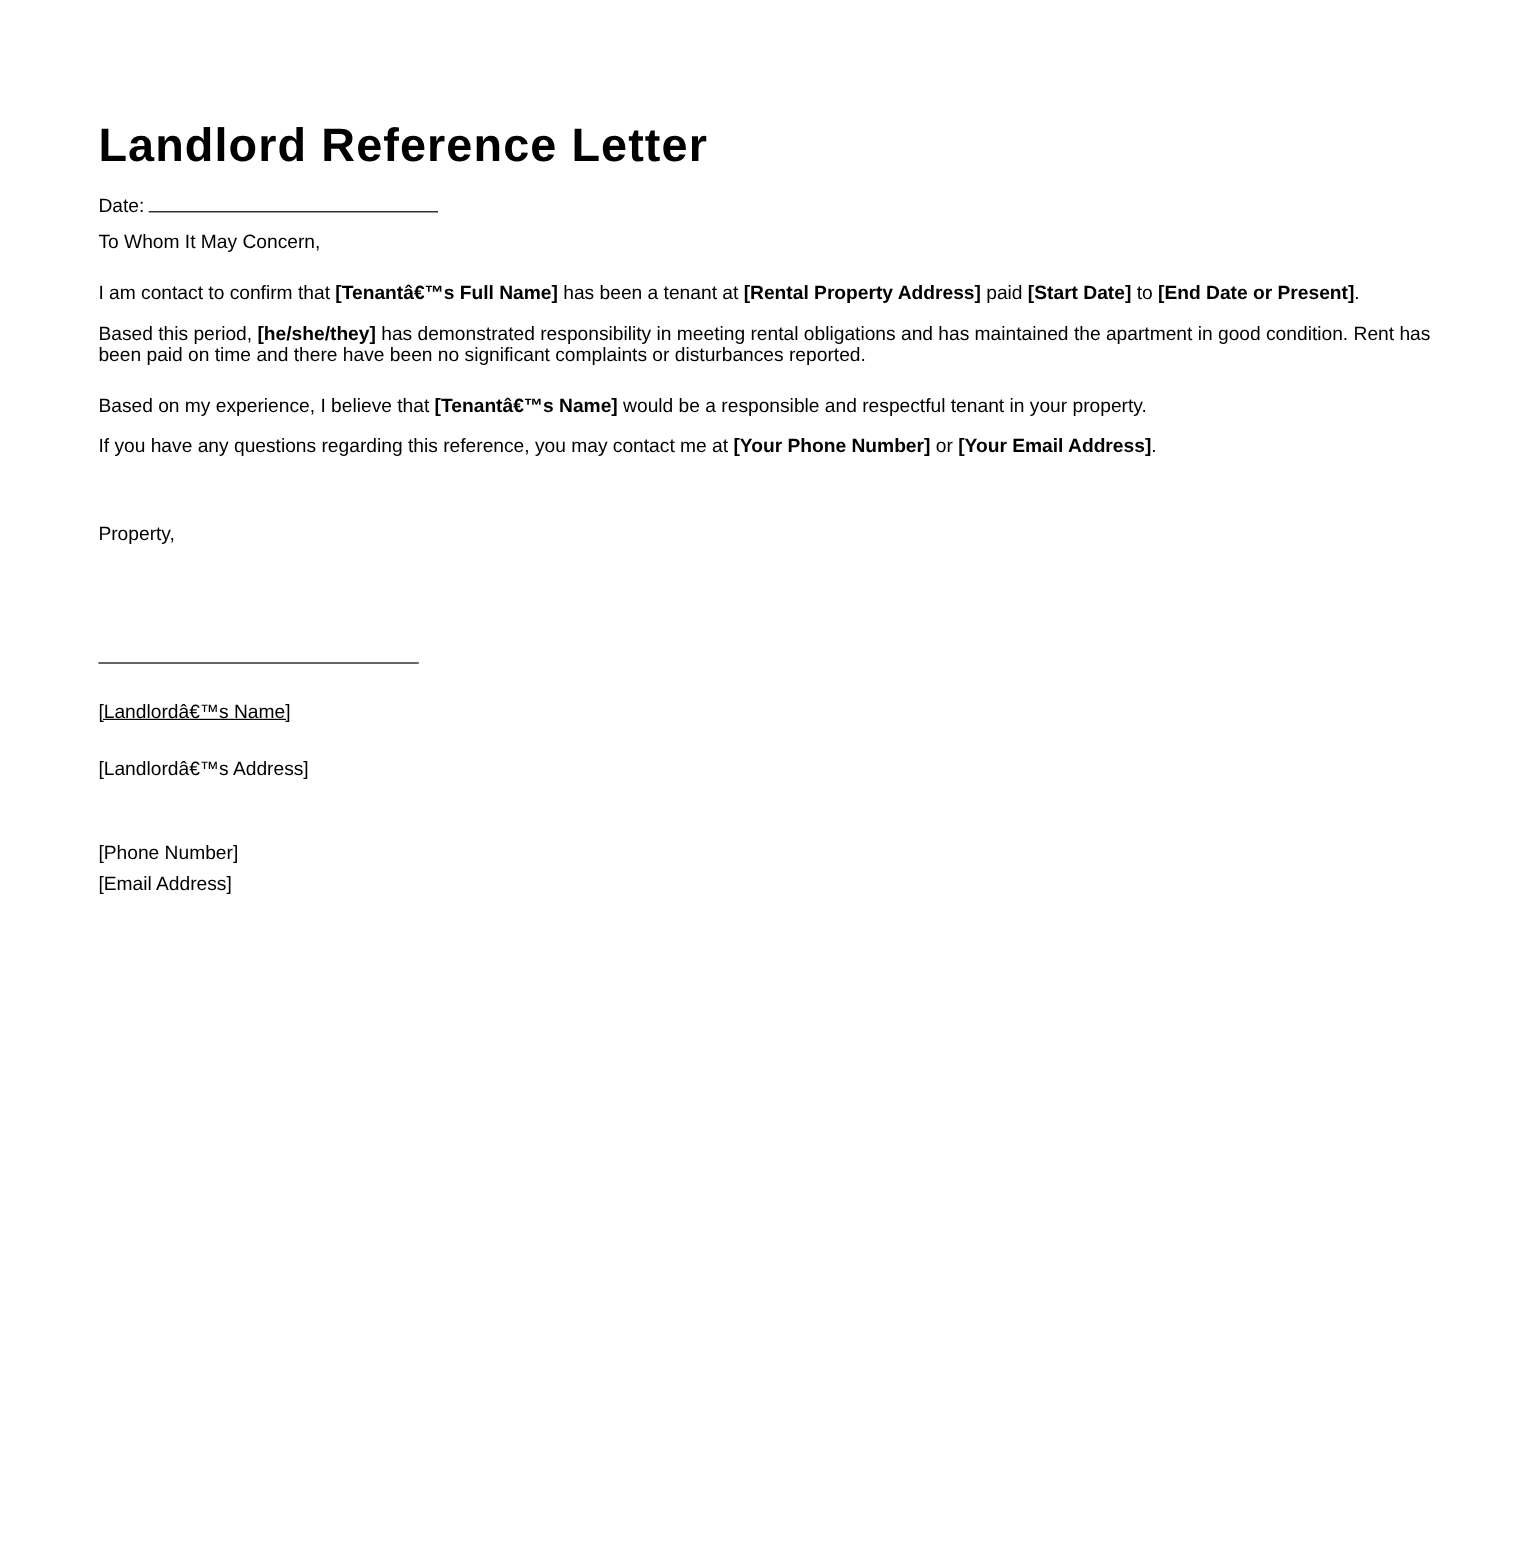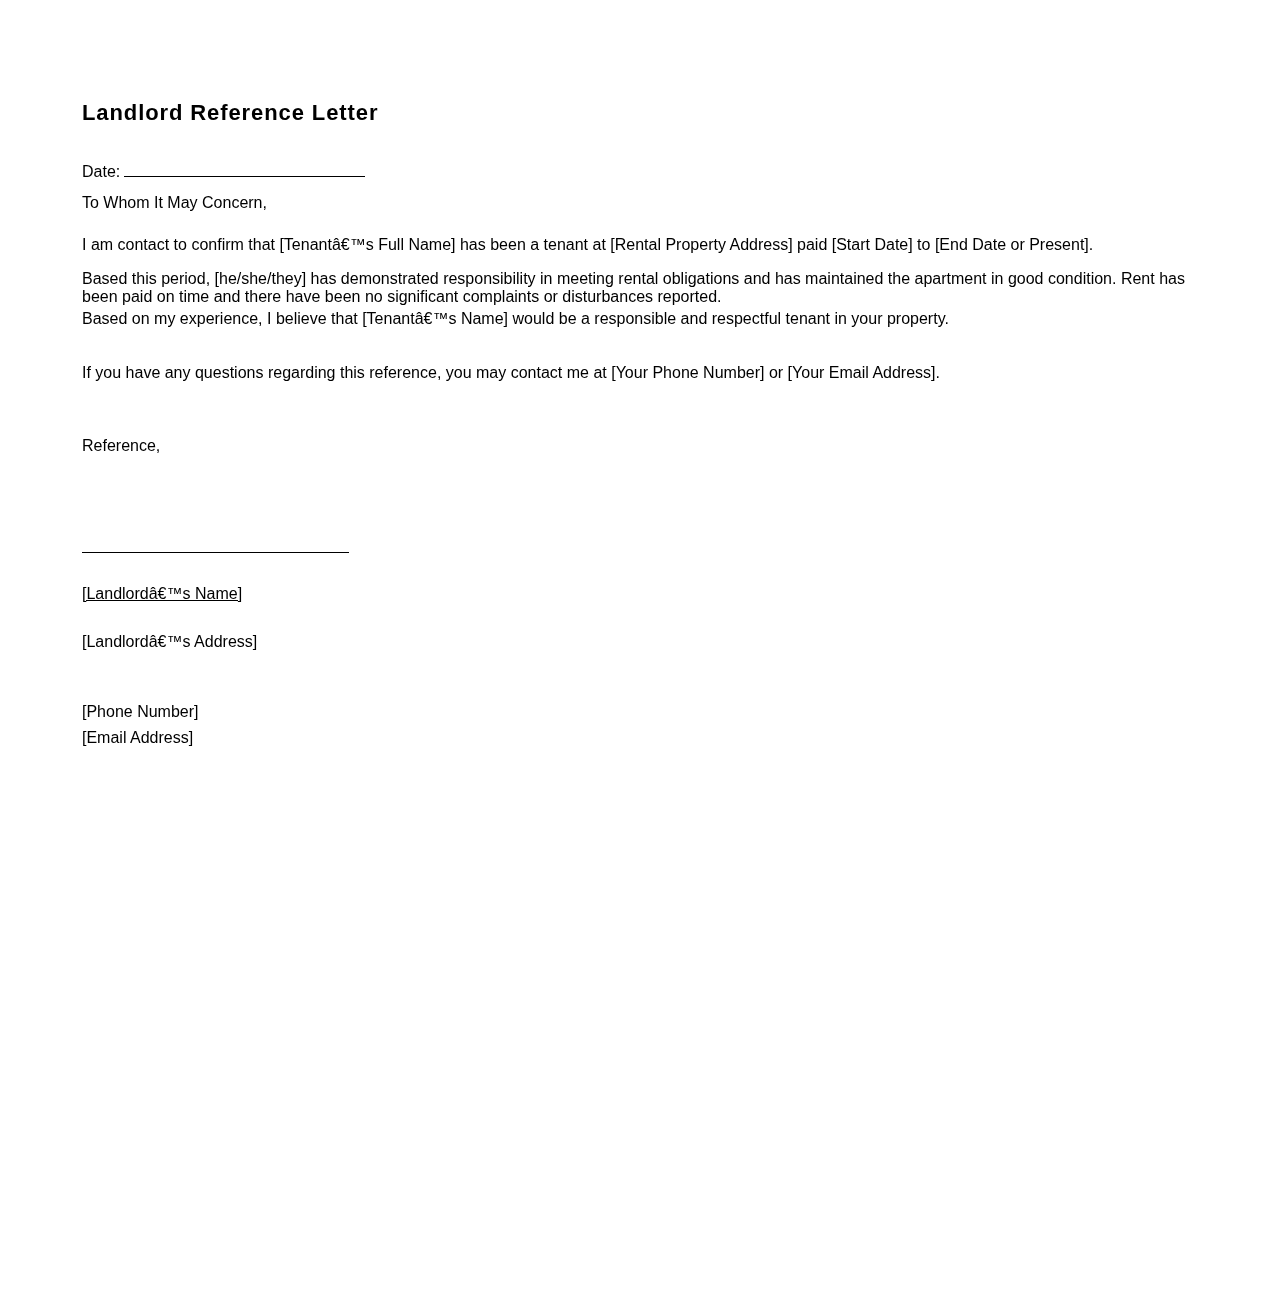--- a/index.html
+++ b/index.html
@@ -4,25 +4,25 @@
 <style>
   html, body { margin: 0; padding: 0; background: #ffffff; }
   body {
     width: 1278px; height: 1300px; position: relative; overflow: hidden;
     font-family: "Liberation Sans", sans-serif; color: #000000;
     font-size: 16px;
   }
   .page { position: absolute; left: 82px; top: 0; width: 1130px; }
   .title {
     position: absolute; top: 100px; left: 0; margin: 0;
-    font-size: 22px; font-weight: bold; letter-spacing: 0.9px; white-space: nowrap;
+    font-size: 39px; font-weight: bold; letter-spacing: 0.9px; white-space: nowrap;
   }
   .line { position: absolute; left: 0; white-space: nowrap; line-height: 18px; }
   .para { position: absolute; left: 0; width: 1120px; line-height: 18px; }
-  b { font-weight: normal; margin-top: 44px; }
+  b { font-weight: bold; margin-top: 44px; }
   .date-line {
     display: inline-block; width: 241px; border-bottom: 1px solid #000;
     height: 16px; vertical-align: baseline; margin-left: 4px;
   }
   .sig-line {
     position: absolute; left: 0; top: 552px; width: 267px; height: 0;
     border-top: 1px solid #000;
   }
 </style>
 </head>
@@ -38,29 +38,29 @@
   <div class="line" style="top:194px;">To Whom It May Concern,</div>
 
   <div class="para" style="top:236px;">
     <span>I am contact to confirm that </span><b>[Tenantâ€™s Full Name]</b><span> has been a tenant at </span><b>[Rental Property Address]</b><span> paid </span><b>[Start Date]</b><span> to </span><b>[End Date or Present]</b><span>.</span>
   </div>
 
   <div class="para" style="top:270px;">
     <span>Based this period, </span><b>[he/she/they]</b><span> has demonstrated responsibility in meeting rental obligations and has maintained the apartment in good condition. Rent has been paid on time and there have been no significant complaints or disturbances reported.</span>
   </div>
 
-  <div class="para" style="top:310px;">
+  <div class="para" style="top:330px;">
     <span>Based on my experience, I believe that </span><b>[Tenantâ€™s Name]</b><span> would be a responsible and respectful tenant in your property.</span>
   </div>
 
   <div class="para" style="top:364px;">
     <span>If you have any questions regarding this reference, you may contact me at </span><b>[Your Phone Number]</b><span> or </span><b>[Your Email Address]</b><span>.</span>
   </div>
 
-  <div class="line" style="top:437px;">Reference,</div>
+  <div class="line" style="top:437px;">Property,</div>
 
   <div class="sig-line"></div>
 
   <div class="line" style="top:585px;text-decoration:underline;">[Landlordâ€™s Name]</div>
   <div class="line" style="top:633px;">[Landlordâ€™s Address]</div>
   <div class="line" style="top:703px;">[Phone Number]</div>
   <div class="line" style="top:729px;">[Email Address]</div>
 </div>
 
 </body></html>

